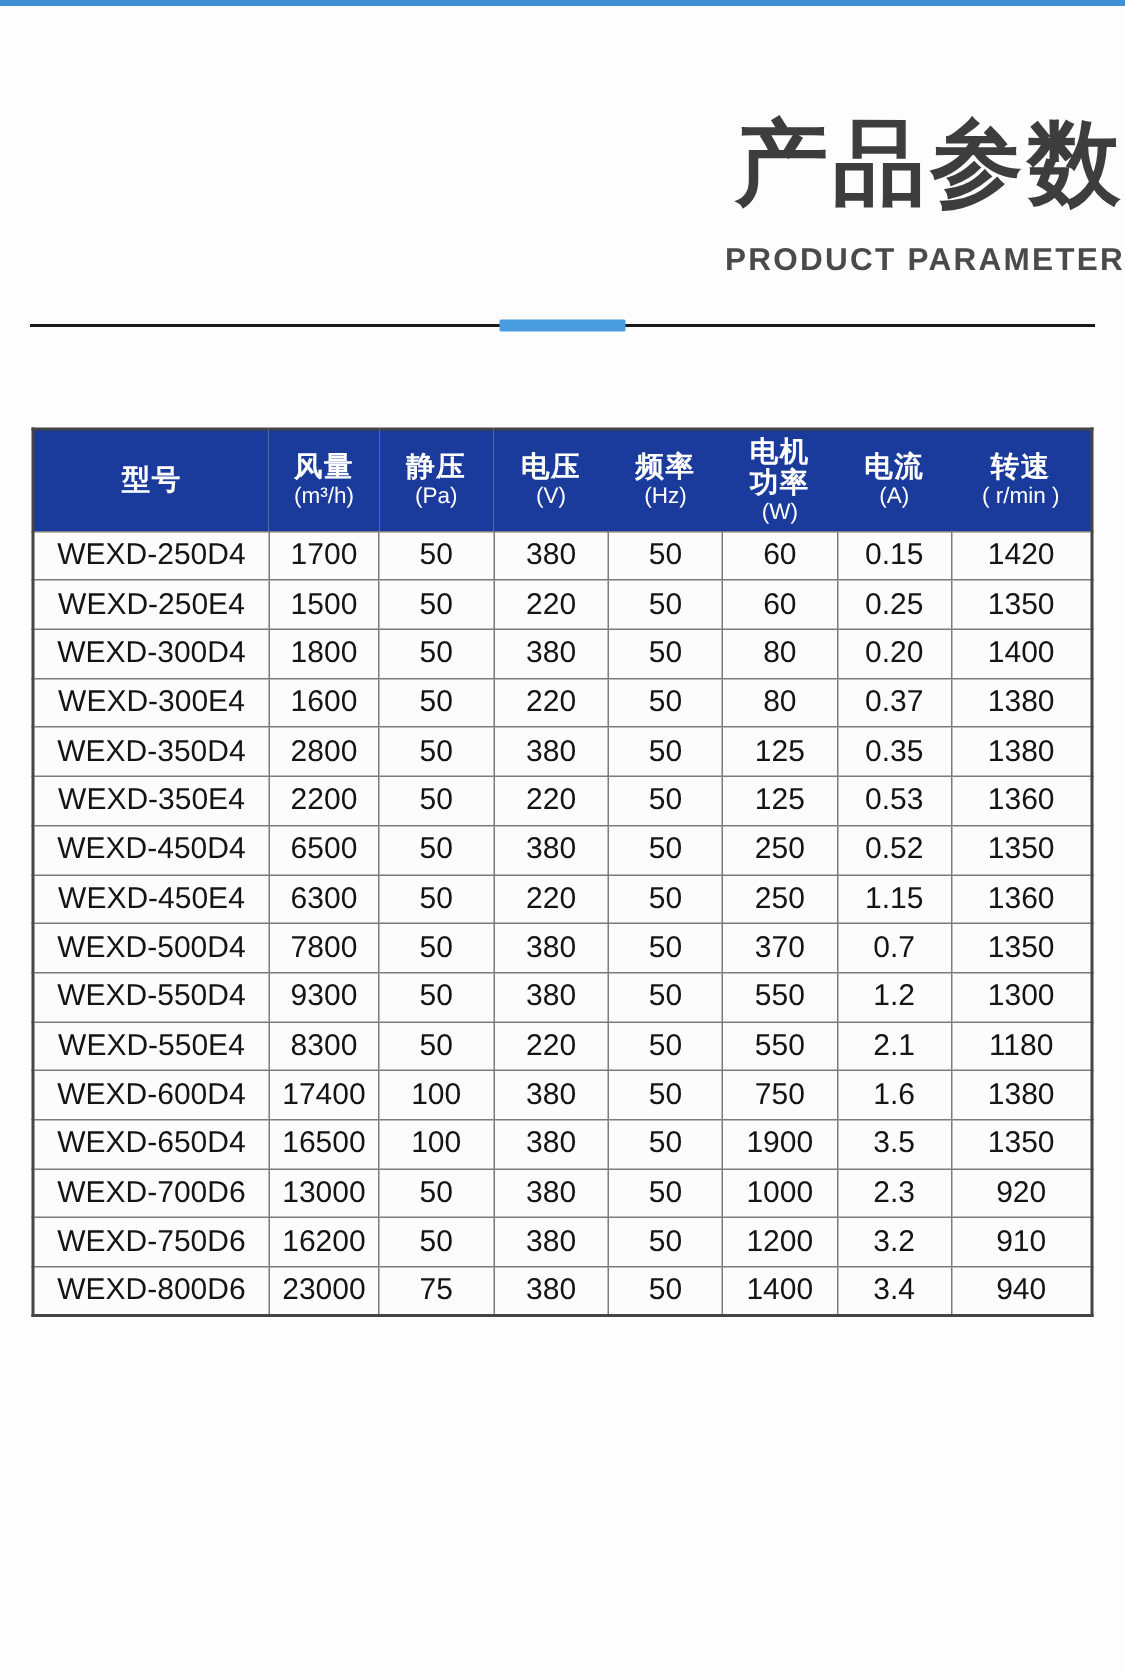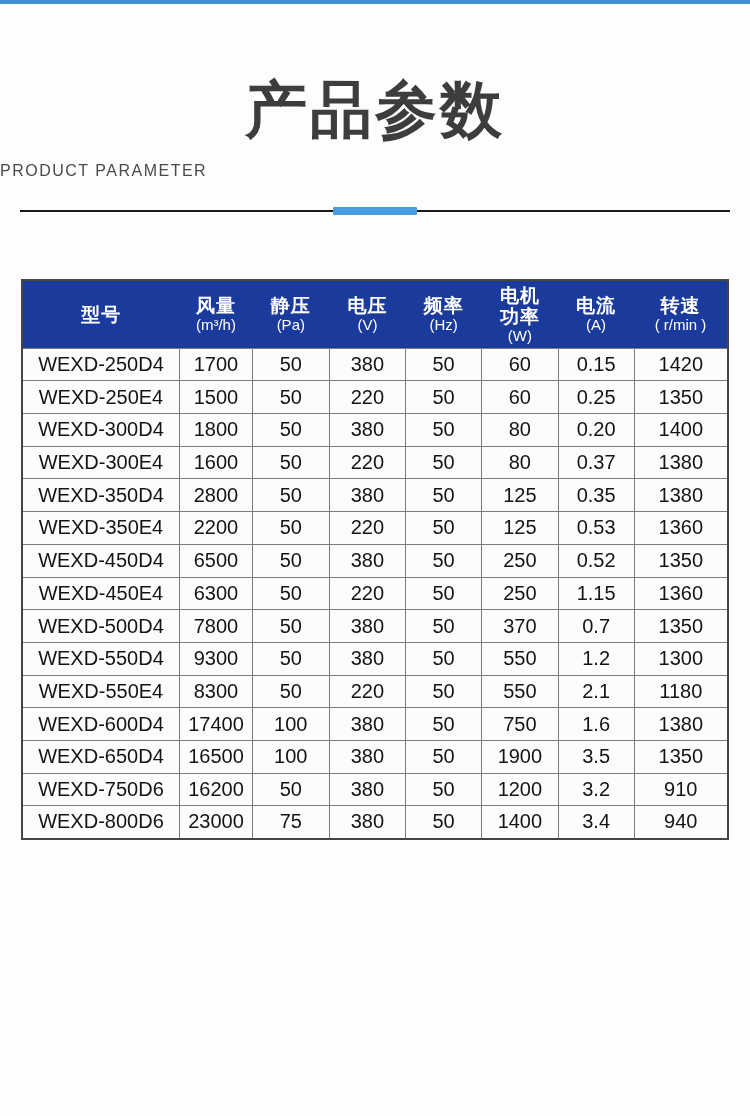--- a/index.html
+++ b/index.html
@@ -19,32 +19,32 @@
     background:#fdfdfd;
     font-family:"Liberation Sans","DejaVu Sans",sans-serif;
     overflow:hidden;
   }
   .top-bar{
     width:750px;height:4px;
     background:var(--c-top_bar);
   }
   .title{
     margin-top:72px;
-    text-align:center;
+    text-align:right;
     font-size:62px;
     font-weight:700;
     letter-spacing:3px;
     color:var(--c-title);
     line-height:1.1;
   }
   .subtitle{
     margin-top:18px;
-    text-align:left;
-    font-size:16px;
-    font-weight:400;
+    text-align:right;
+    font-size:21px;
+    font-weight:700;
     letter-spacing:1.5px;
     color:var(--c-subtitle);
   }
   .divider{
     position:relative;
     margin:27px 20px 0 20px;
     height:8px;
   }
   .divider .line{
     position:absolute;
@@ -292,20 +292,30 @@
         <td>WEXD-650D4</td>
         <td>16500</td>
         <td>100</td>
         <td>380</td>
         <td>50</td>
         <td>1900</td>
         <td>3.5</td>
         <td>1350</td>
       </tr>
       <tr>
+        <td>WEXD-700D6</td>
+        <td>13000</td>
+        <td>50</td>
+        <td>380</td>
+        <td>50</td>
+        <td>1000</td>
+        <td>2.3</td>
+        <td>920</td>
+      </tr>
+      <tr>
         <td>WEXD-750D6</td>
         <td>16200</td>
         <td>50</td>
         <td>380</td>
         <td>50</td>
         <td>1200</td>
         <td>3.2</td>
         <td>910</td>
       </tr>
       <tr>

